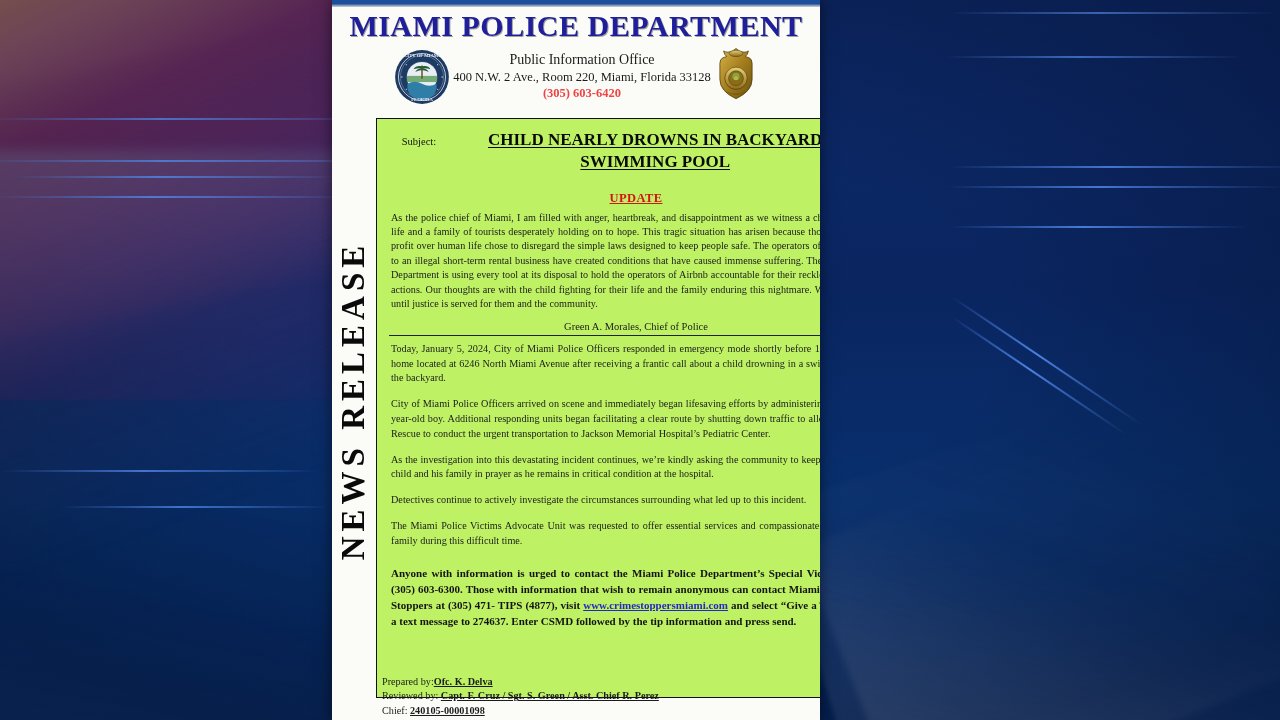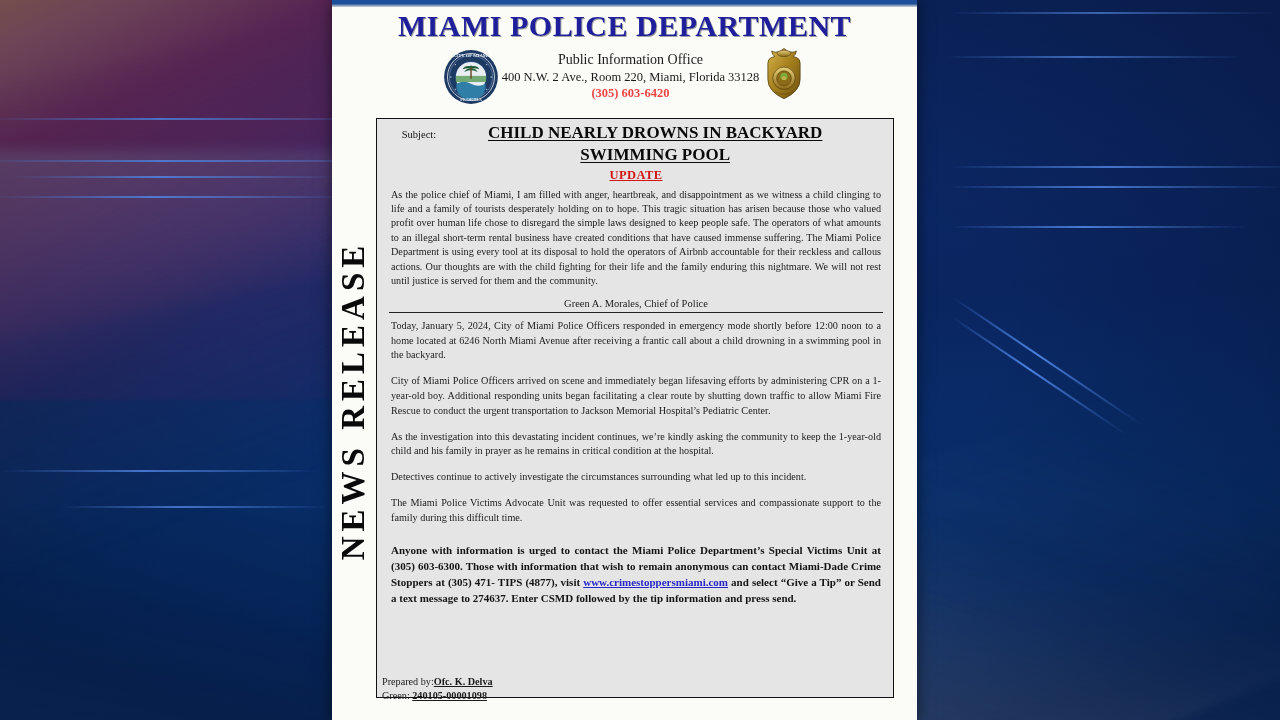--- a/index.html
+++ b/index.html
@@ -63,21 +63,21 @@
     transform:rotate(-14deg);
     filter:blur(3px);
   }
   #bg .vignette {
     position:absolute; inset:0;
     background:radial-gradient(ellipse 70% 60% at 50% 45%, rgba(0,0,0,0) 40%, rgba(0,0,10,0.32) 100%);
   }
 
   
   #page {
-    position:absolute; left:332px; top:0; width:585px; height:720px;
+    position:absolute; left:332px; top:0; width:488px; height:720px;
     background:#fbfbf8;
     box-shadow:0 0 14px rgba(0,0,0,0.55);
     overflow:hidden;
   }
   #page .topband {
     position:absolute; left:0; top:0; width:100%; height:7px;
     background:linear-gradient(to bottom,#1b4f9c 0%,#1b4f9c 55%,#7c8fae 75%,#c9d2e0 100%);
   }
 
   
@@ -120,42 +120,42 @@
     font-weight:bold;
     font-size:33px;
     letter-spacing:5px;
     color:#0a0a0a;
   }
 
   
   #frame {
     position:absolute; left:44px; top:118px; width:518px; height:580px;
     border:1.2px solid #111;
-    background:#e5e5e5;
-    padding:1px 8px 0 10px;
+    background:#bef264;
+    padding:8px 8px 0 10px;
   }
 
   .subject-row {
     display:flex; align-items:flex-start; justify-content:center; gap:4px;
     margin-top:2px;
   }
   .subject-label { font-size:10.5px; color:#111; padding-top:7px; }
   .subject-head {
     text-align:center;
     font-weight:bold;
     font-size:17px;
     line-height:1.28;
     color:#0a0a0a;
     text-decoration:underline;
     text-underline-offset:2px;
     max-width:430px;
   }
   .update-line {
     text-align:center;
-    margin-top:2px;
+    margin-top:18px;
     font-weight:bold;
     font-size:12.5px;
     color:#d21414;
     text-decoration:underline;
     letter-spacing:0.4px;
   }
 
   .statement {
     margin-top:5px;
     font-size:10.2px;
@@ -322,15 +322,16 @@
     <p class="body-p">City of Miami Police Officers arrived on scene and immediately began lifesaving efforts by administering CPR on a 1-year-old boy. Additional responding units began facilitating a clear route by shutting down traffic to allow Miami Fire Rescue to conduct the urgent transportation to Jackson Memorial Hospital’s Pediatric Center.</p>
     <p class="body-p">As the investigation into this devastating incident continues, we’re kindly asking the community to keep the 1-year-old child and his family in prayer as he remains in critical condition at the hospital.</p>
     <p class="body-p">Detectives continue to actively investigate the circumstances surrounding what led up to this incident.</p>
     <p class="body-p">The Miami Police Victims Advocate Unit was requested to offer essential services and compassionate support to the family during this difficult time.</p>
 
     <p class="tipline"><span>Anyone with information is urged to contact the Miami Police Department’s Special Victims Unit at (305) 603-6300. Those with information that wish to remain anonymous can contact Miami-Dade Crime Stoppers at (305) 471- TIPS (4877), visit </span><a class="lnk" href="#">www.crimestoppersmiami.com</a><span> and select “Give a Tip” or Send a text message to 274637. Enter CSMD followed by the tip information and press send.</span></p>
   </div>
 
   <div id="footer">
     <div><span>Prepared by:</span><span class="u">Ofc. K. Delva</span></div>
-    <div><span>Green:</span> <span class="u">240105-00001098</span></div>
+    <div><span>Reviewed by:</span> <span class="u">Capt. F. Cruz / Sgt. S. Green / Asst. Chief R. Perez</span></div>
+    <div><span>Chief:</span> <span class="u">240105-00001098</span></div>
   </div>
 </div>
 
 </body></html>

